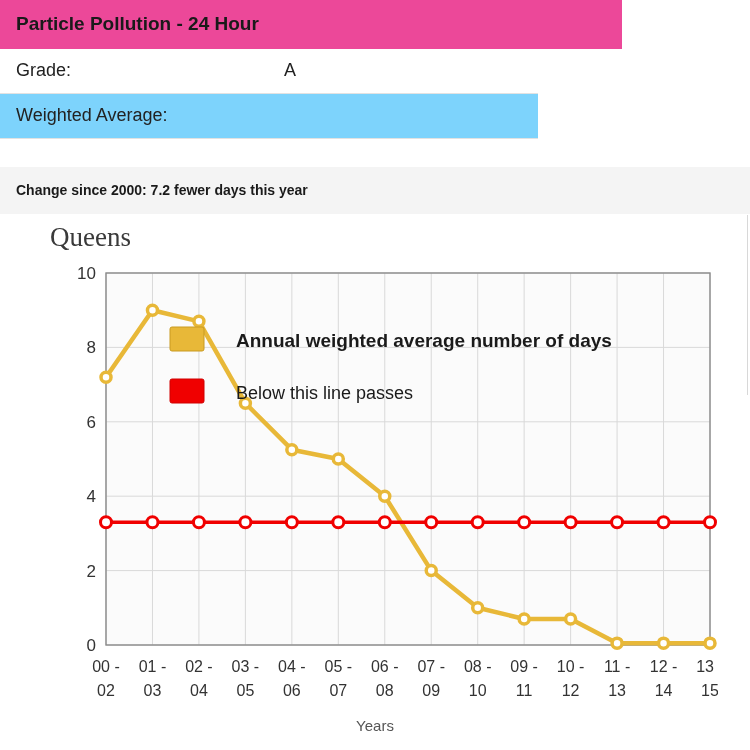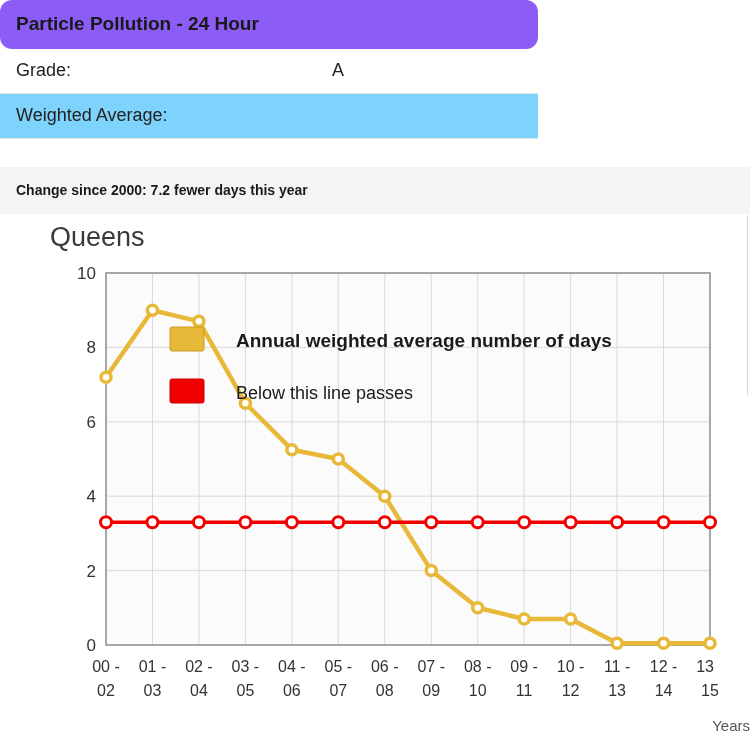--- a/index.html
+++ b/index.html
@@ -17,38 +17,36 @@
   }
 
   
   #info-panel {
     width: 538px;
     position: absolute;
     top: 0;
     left: 0;
   }
   .panel-title {
-    background: #8b5cf6;
+    background: #ec4899;
     font-size: 19px;
     font-weight: bold;
     color: #1a1a1a;
     padding: 13px 16px 14px 16px;
     box-sizing: border-box;
-    width: 538px;
-    border-radius: 12px;
+    width: 622px;
   }
   .info-row {
     display: flex;
     box-sizing: border-box;
     width: 538px;
     padding: 11px 16px 12px 16px;
     font-size: 18px;
     color: #222222;
     border-bottom: 1px solid #e2e2e2;
-    gap: 48px;
   }
   .info-row.white { background: #ffffff; }
   .info-row.grey  { background: #7dd3fc; }
   .info-label {
     width: 268px;
     flex: 0 0 268px;
   }
   .info-value {
     flex: 1 1 auto;
   }
@@ -83,37 +81,37 @@
     left: 0;
     width: 750px;
     height: 528px;
   }
   .chart-title {
     position: absolute;
     left: 50px;
     top: 0px;
     font-size: 27px;
     color: #3a3a3a;
-    font-family: Liberation Sans, sans-serif;
+    font-family: Liberation Serif, serif;
   }
   #plot {
     position: absolute;
     left: 60px;
     top: 43px;
     width: 658px;
     height: 592px;
   }
   .svg-wrap { position: absolute; left: 0; top: 0; }
 
   .axis-label-x {
     position: absolute;
     left: 0;
     top: 495px;
     width: 750px;
-    text-align: right;
+    text-align: center;
     font-size: 15px;
     color: #555555;
   }
 </style>
 </head>
 <body>
 
 <div id="info-panel">
   <div class="panel-title">Particle Pollution - 24 Hour</div>
 

